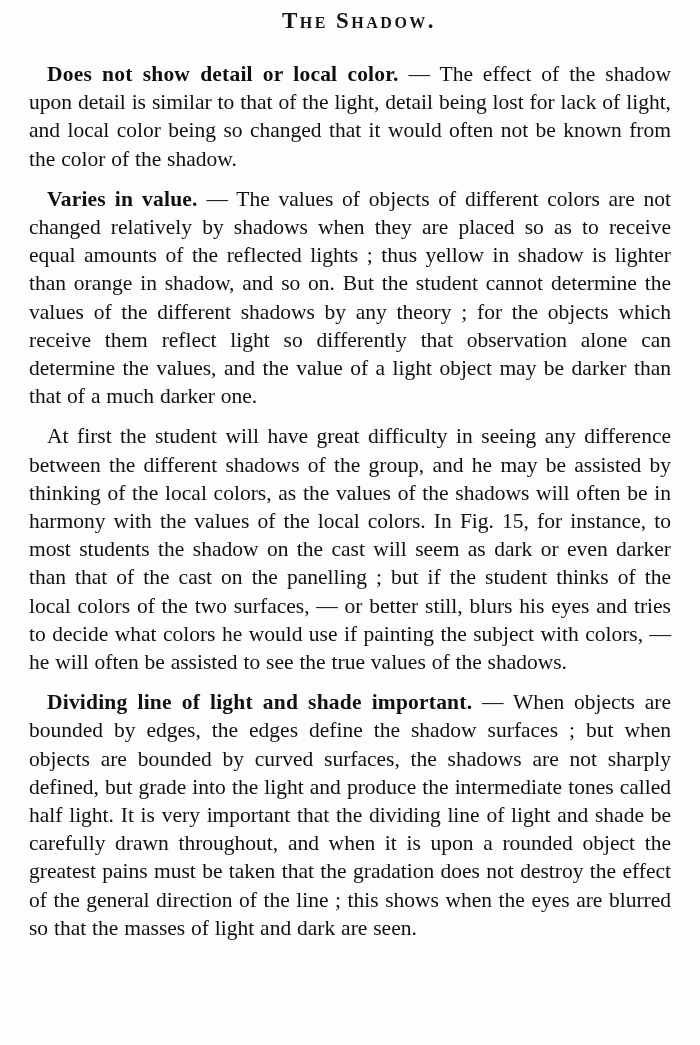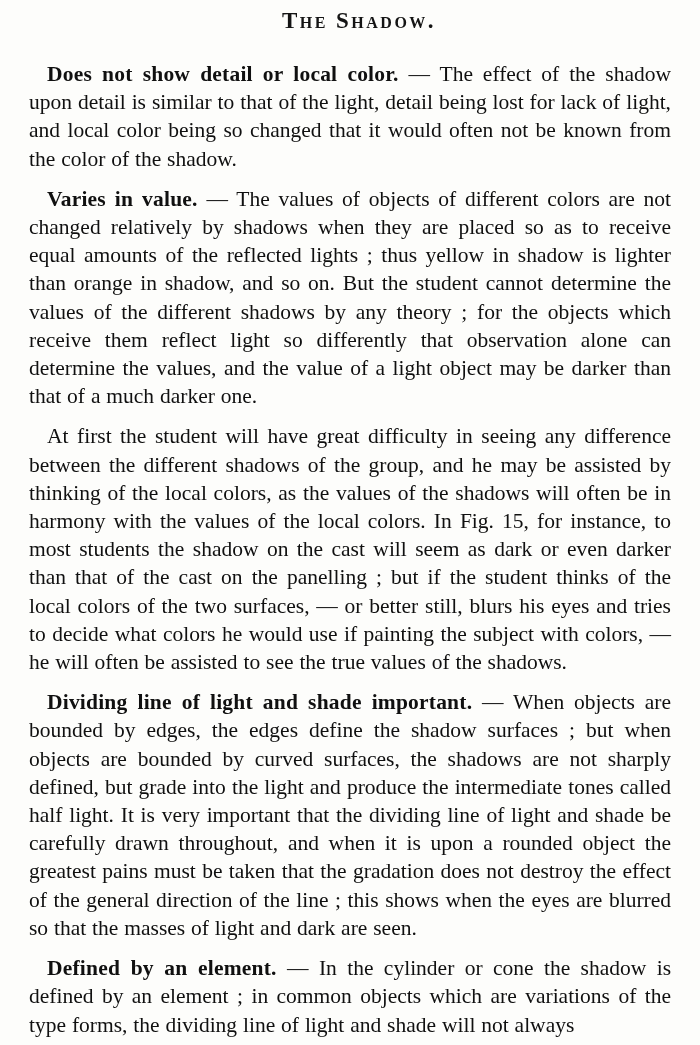--- a/index.html
+++ b/index.html
@@ -54,15 +54,14 @@
 </head>
 <body>
 
 <div class="page">
   <h1 class="chapter-title">The Shadow.</h1>
   <div class="text-block" id="text-block">
       <p class="body-paragraph"><b class="lead">Does not show detail or local color.</b> <span>— The effect of the shadow upon detail is similar to that of the light, detail being lost for lack of light, and local color being so changed that it would often not be known from the color of the shadow.</span></p>
       <p class="body-paragraph"><b class="lead">Varies in value.</b> <span>— The values of objects of different colors are not changed relatively by shadows when they are placed so as to receive equal amounts of the reflected lights ; thus yellow in shadow is lighter than orange in shadow, and so on.  But the student cannot determine the values of the different shadows by any theory ; for the objects which receive them reflect light so differently that observation alone can determine the values, and the value of a light object may be darker than that of a much darker one.</span></p>
       <p class="body-paragraph"><span>At first the student will have great difficulty in seeing any difference between the different shadows of the group, and he may be assisted by thinking of the local colors, as the values of the shadows will often be in harmony with the values of the local colors.  In Fig. 15, for instance, to most students the shadow on the cast will seem as dark or even darker than that of the cast on the panelling ; but if the student thinks of the local colors of the two surfaces, — or better still, blurs his eyes and tries to decide what colors he would use if painting the subject with colors, — he will often be assisted to see the true values of the shadows.</span></p>
       <p class="body-paragraph"><b class="lead">Dividing line of light and shade important.</b> <span>— When objects are bounded by edges, the edges define the shadow surfaces ; but when objects are bounded by curved surfaces, the shadows are not sharply defined, but grade into the light and produce the intermediate tones called half light.  It is very important that the dividing line of light and shade be carefully drawn throughout, and when it is upon a rounded object the greatest pains must be taken that the gradation does not destroy the effect of the general direction of the line ; this shows when the eyes are blurred so that the masses of light and dark are seen.</span></p>
-      <p class="body-paragraph"><b class="lead">Defined by an element.</b> <span>— In the cylinder or cone the shadow is defined by an element ; in common objects which are variations of the type forms, the dividing line of light and shade will not always</span></p>
     </div>
 </div>
 
 </body></html>

